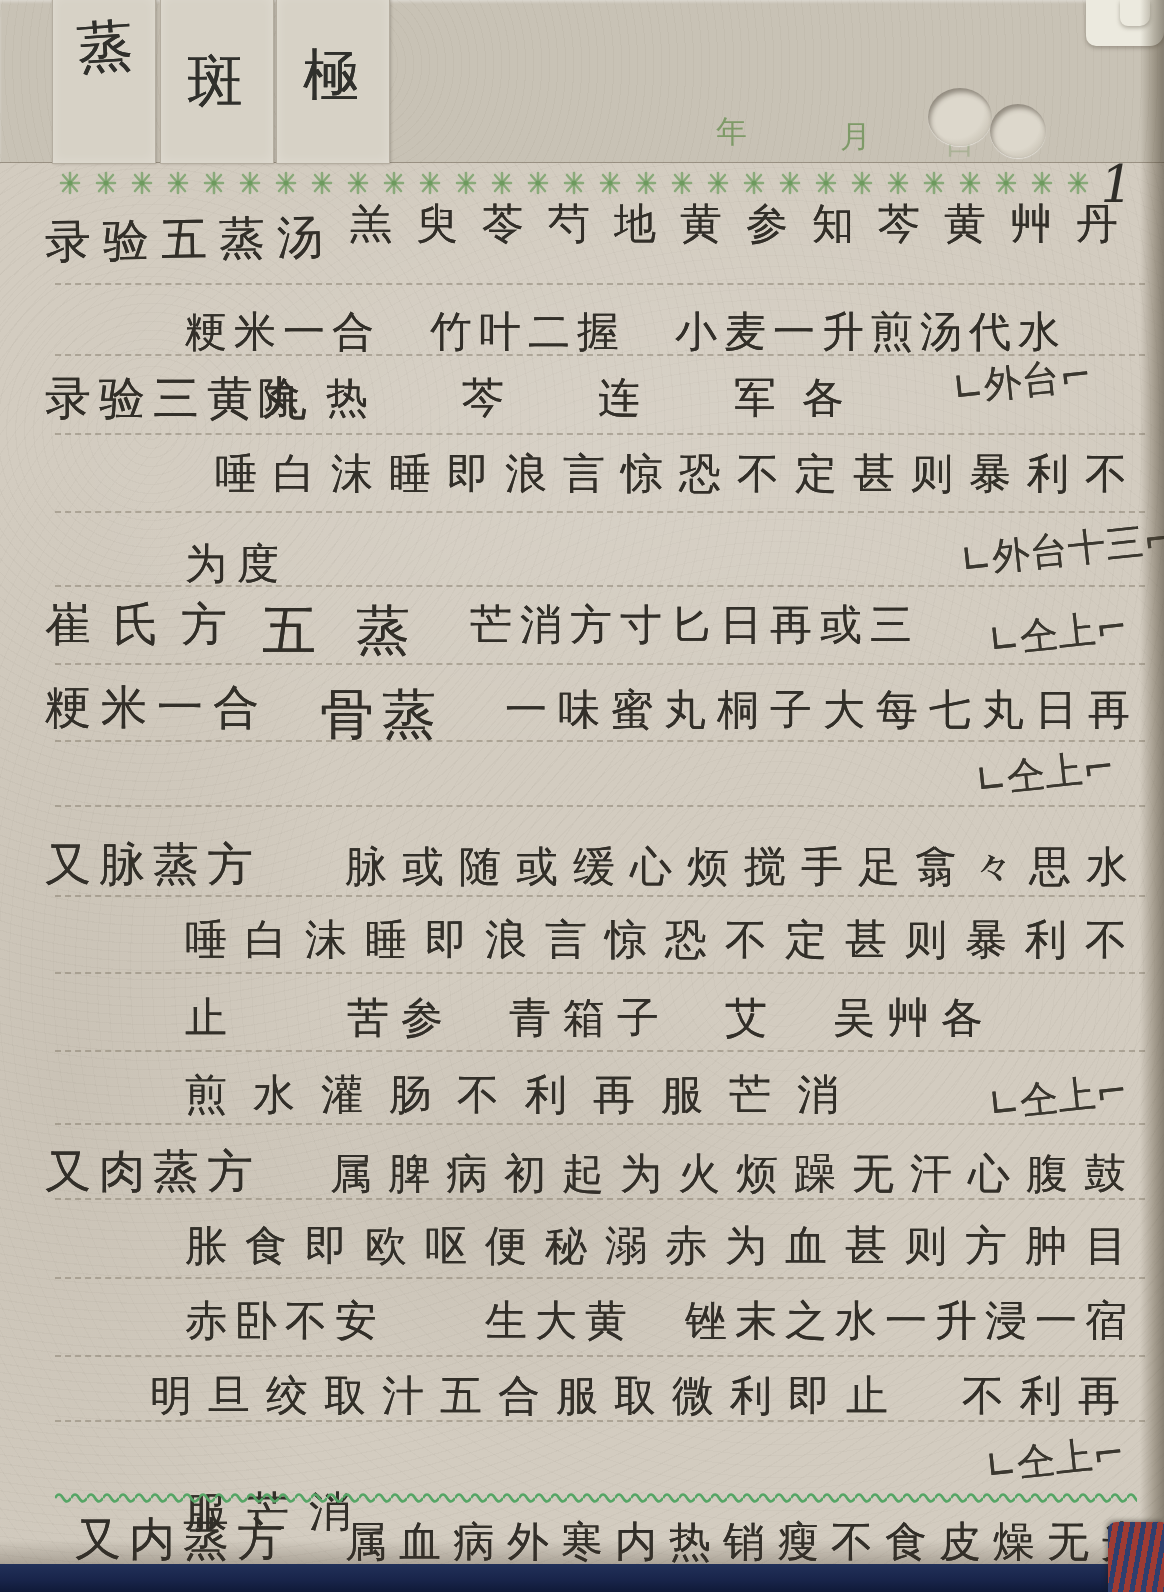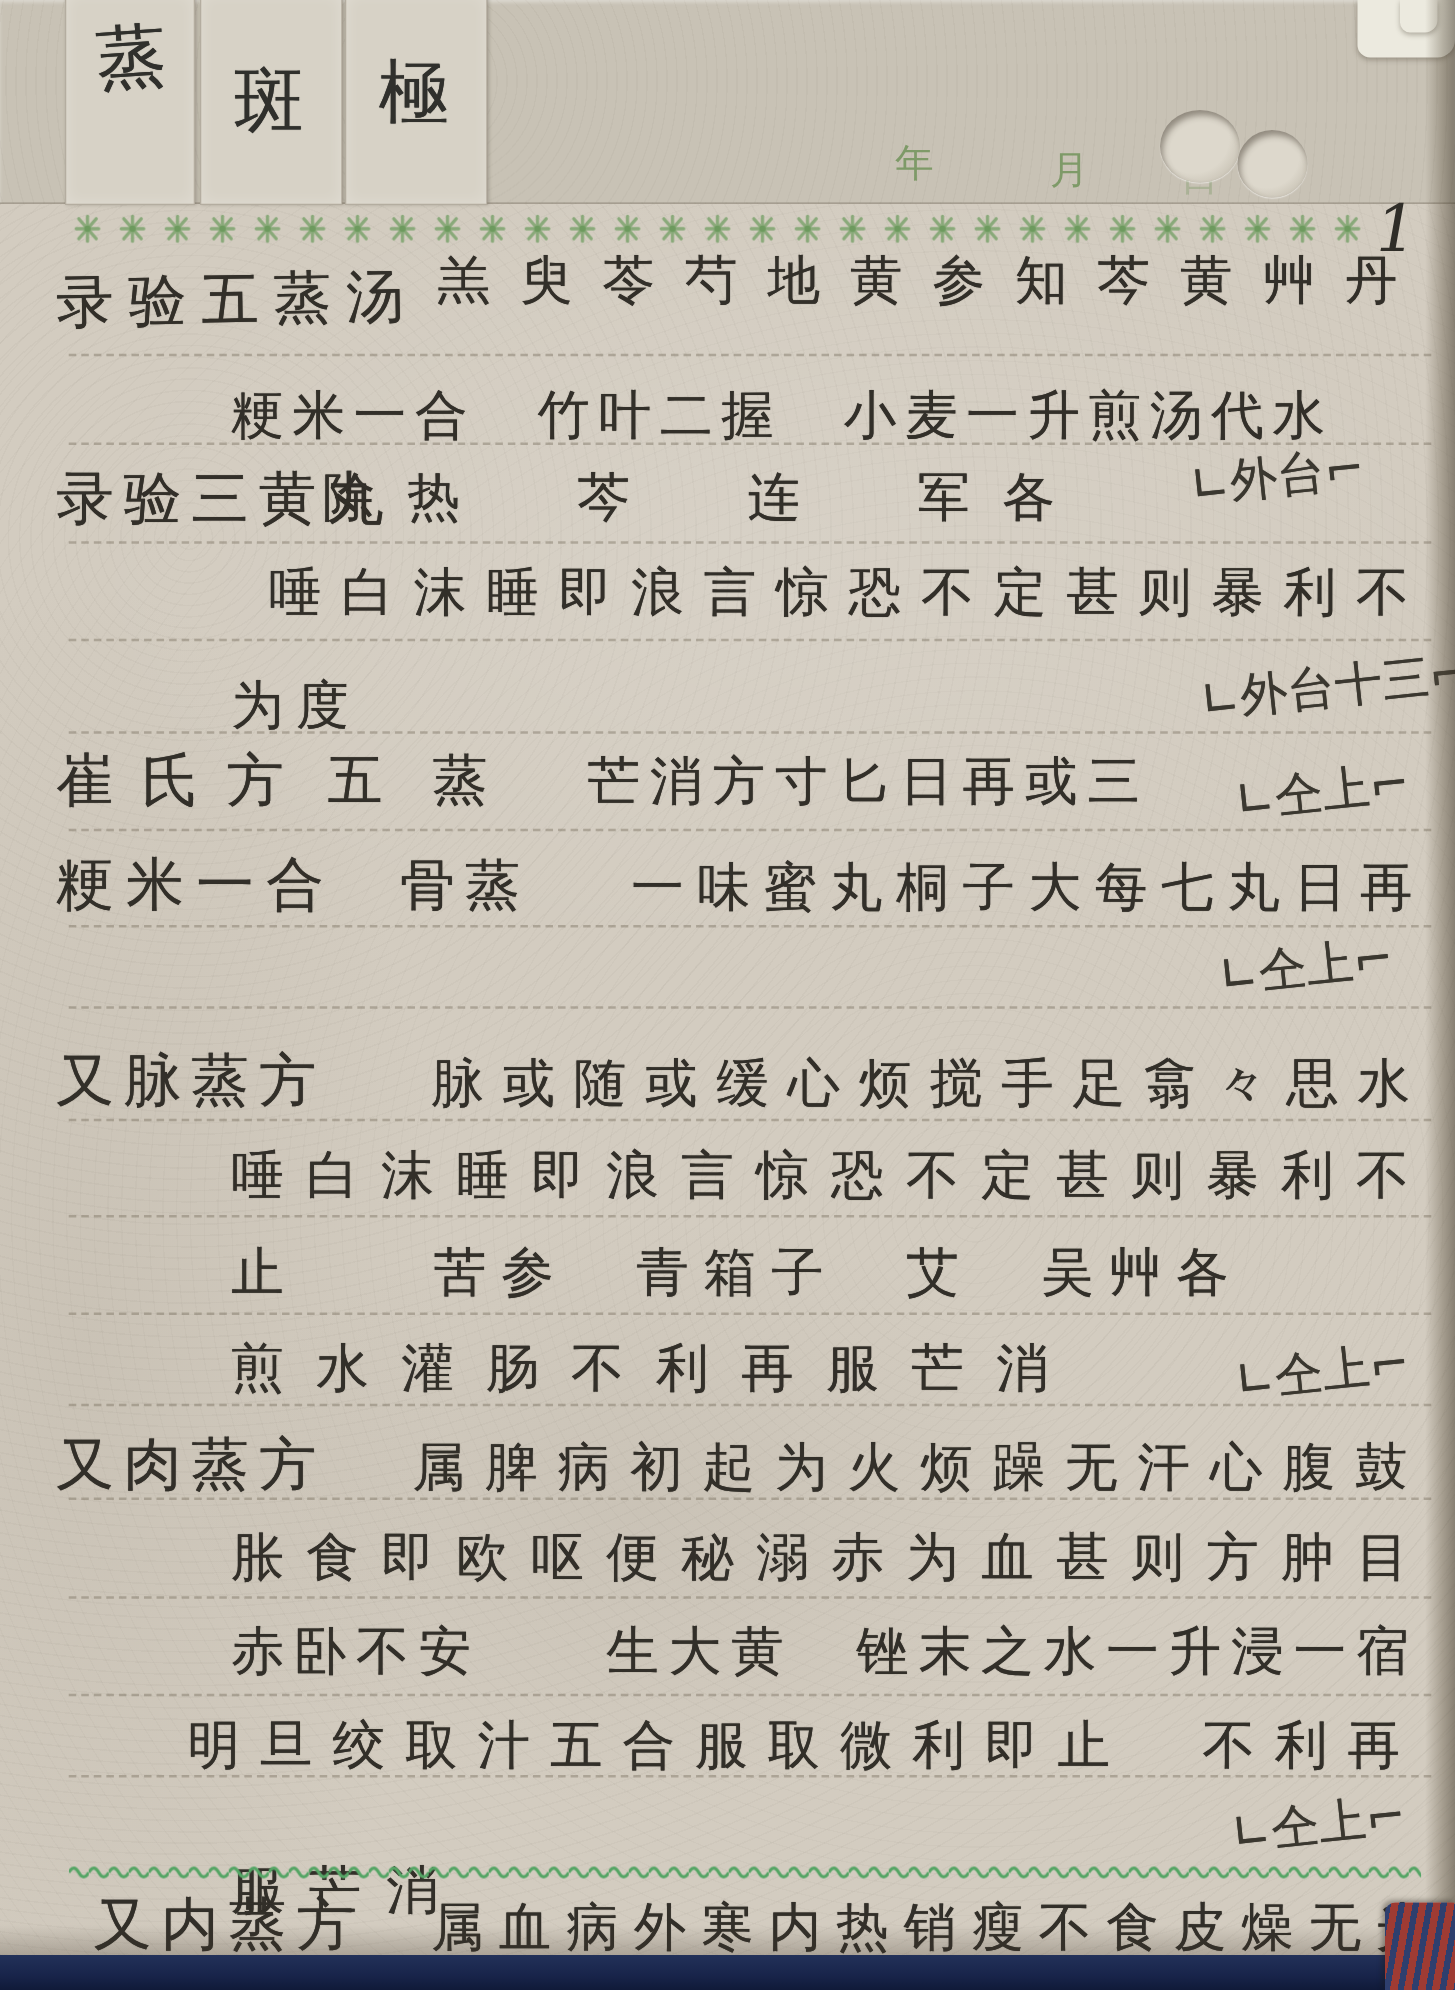--- a/index.html
+++ b/index.html
@@ -35,21 +35,21 @@
     transform:skewX(-10deg);line-height:1;}
   
   .border-row{position:absolute;}
   
   .rule{position:absolute;height:0;border-top:2px dashed rgba(120,110,92,.42);}
   
   .seg{position:absolute;color:#322f29;white-space:pre;line-height:1.15;
     text-shadow:0 0 .6px rgba(40,36,30,.9);}
   .head{font-size:46px;}
   .body{font-size:42px;}
-  .mid{font-size:44px;}
+  .mid{font-size:54px;}
   .marginnote{font-size:38px;transform:rotate(-6deg);color:#3a372f;}
   
   .edge-right{position:absolute;top:0;right:0;width:24px;height:1592px;
     background:linear-gradient(90deg, rgba(90,80,62,0), rgba(90,80,62,.38) 60%, rgba(60,52,38,.5));}
   .floor-shadow{position:absolute;left:0;width:1164px;height:28px;
     background:linear-gradient(180deg, rgba(60,50,38,0), rgba(60,50,38,.30));}
   .cover{position:absolute;left:0;width:1164px;height:30px;
     background:linear-gradient(180deg,#223159 0%, #18244a 55%, #0e1835 100%);}
   .corner-object{position:absolute;width:56px;height:70px;border-radius:8px 2px 0 0;
     background:repeating-linear-gradient(100deg,#2e3f6e 0 5px,#9e3b33 5px 11px);

